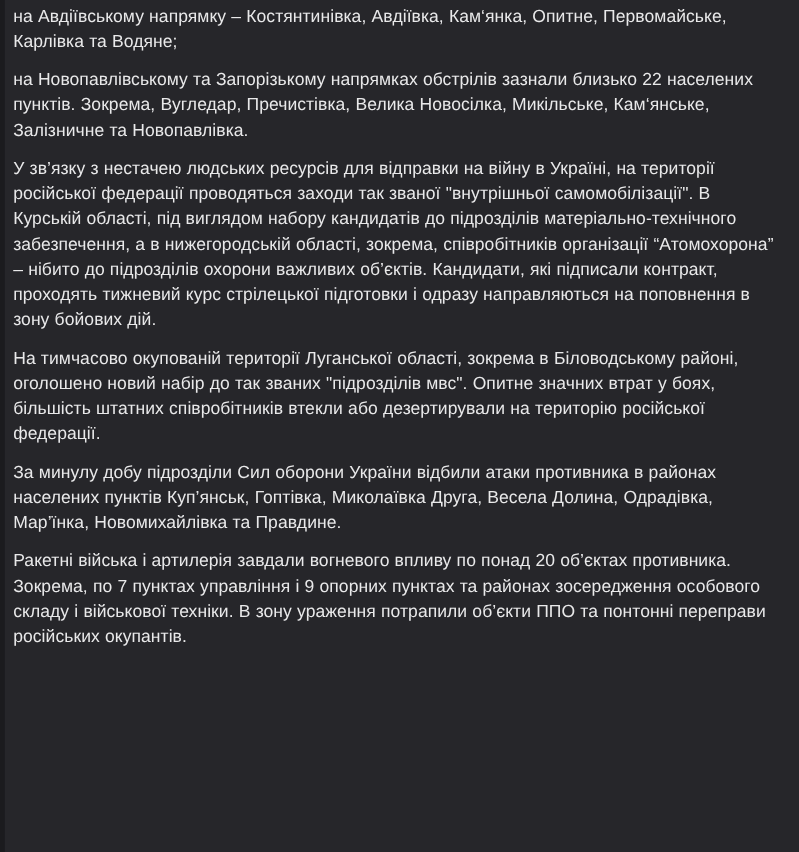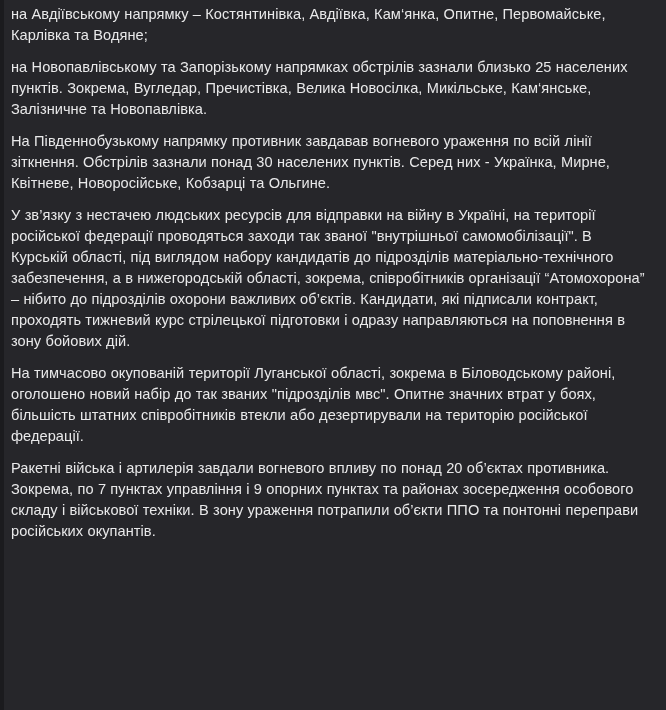--- a/index.html
+++ b/index.html
@@ -48,20 +48,20 @@
   p.para:last-child {
     margin-bottom: 0;
   }
 </style>
 </head>
 <body>
 
 <div id="post">
   <div class="message-body">
     <p class="para">на Авдіївському напрямку – Костянтинівка, Авдіївка, Кам‘янка, Опитне, Первомайське, Карлівка та Водяне;</p>
-    <p class="para">на Новопавлівському та Запорізькому напрямках обстрілів зазнали близько 25 населених пунктів. Зокрема, Вугледар, Пречистівка, Велика Новосілка, Микільське, Кам‘янське, Залізничне та Новопавлівка.</p>
-    <p class="para">На Південнобузькому напрямку противник завдавав вогневого ураження по всій лінії зіткнення. Обстрілів зазнали понад 30 населених пунктів. Серед них - Українка, Мирне, Квітневе, Новоросійське, Кобзарці та Ольгине.</p>
+    <p class="para">на Новопавлівському та Запорізькому напрямках обстрілів зазнали близько 22 населених пунктів. Зокрема, Вугледар, Пречистівка, Велика Новосілка, Микільське, Кам‘янське, Залізничне та Новопавлівка.</p>
     <p class="para">У зв’язку з нестачею людських ресурсів для відправки на війну в Україні, на території російської федерації проводяться заходи так званої "внутрішньої самомобілізації". В Курській області, під виглядом набору кандидатів до підрозділів матеріально-технічного забезпечення, а в нижегородській області, зокрема, співробітників організації “Атомохорона” – нібито до підрозділів охорони важливих об’єктів. Кандидати, які підписали контракт, проходять тижневий курс стрілецької підготовки і одразу направляються на поповнення в зону бойових дій.</p>
     <p class="para">На тимчасово окупованій території Луганської області, зокрема в Біловодському районі, оголошено новий набір до так званих "підрозділів мвс". Опитне значних втрат у боях, більшість штатних співробітників втекли або дезертирували на територію російської федерації.</p>
+    <p class="para">За минулу добу підрозділи Сил оборони України відбили атаки противника в районах населених пунктів Куп’янськ, Гоптівка, Миколаївка Друга, Весела Долина, Одрадівка, Мар’їнка, Новомихайлівка та Правдине.</p>
     <p class="para">Ракетні війська і артилерія завдали вогневого впливу по понад 20 об’єктах противника. Зокрема, по 7 пунктах управління і 9 опорних пунктах та районах зосередження особового складу і військової техніки. В зону ураження потрапили об’єкти ППО та понтонні переправи російських окупантів.</p>
 
   </div>
 </div>
 
 </body></html>

